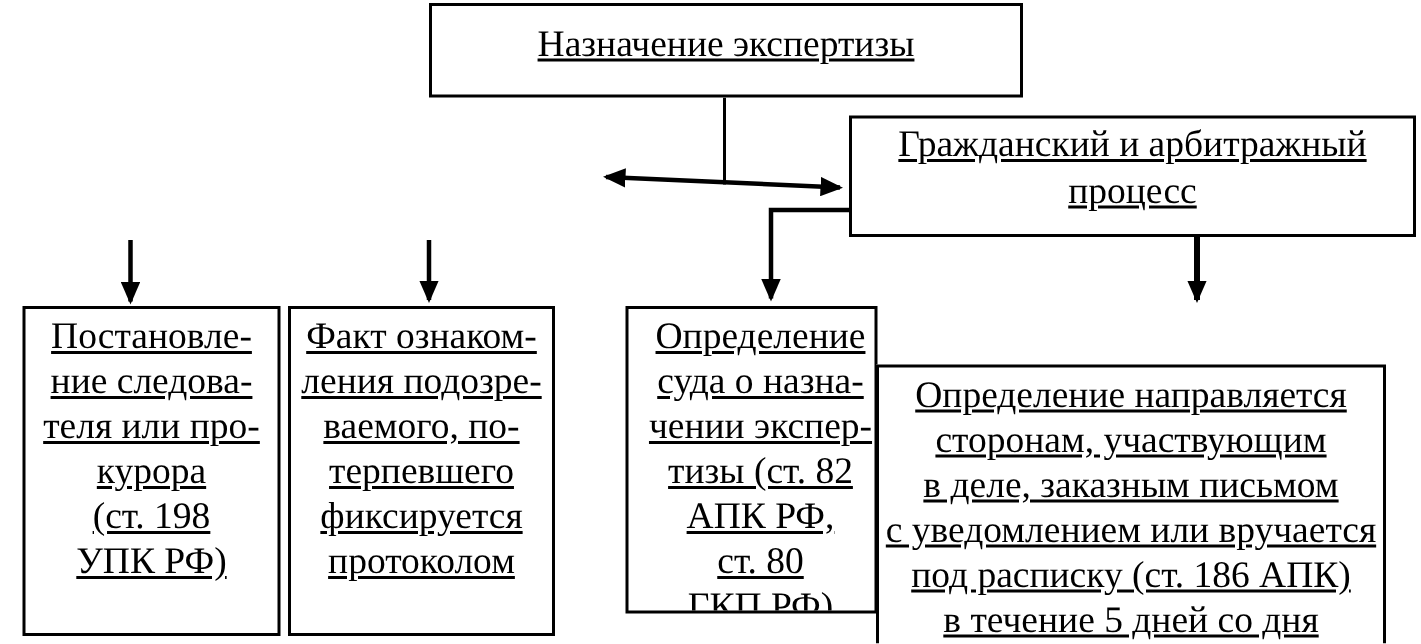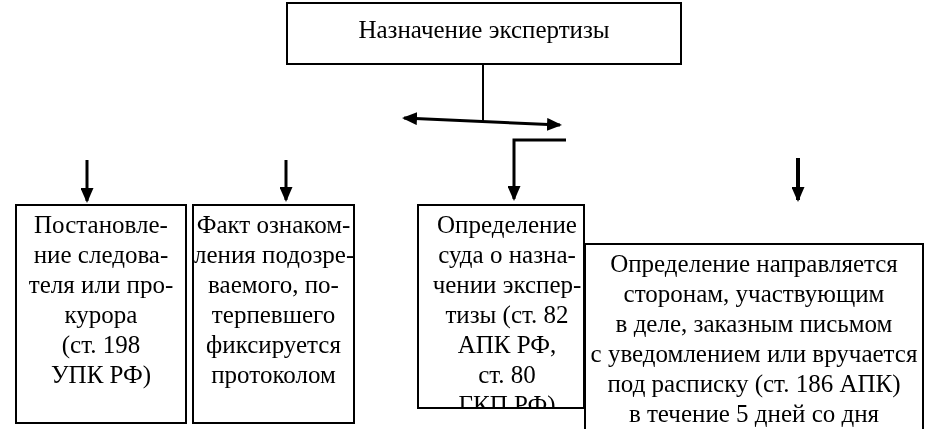--- a/index.html
+++ b/index.html
@@ -19,26 +19,27 @@
   .box {
     position: absolute;
     box-sizing: border-box;
     border: 2px solid #000000;
     background: #ffffff;
     text-align: center;
     white-space: pre;
     overflow: hidden;
     font-size: 25px;
     line-height: 30px;
+    text-decoration: underline;
   }
   .box.root    { left: 286px; top: 2px;   width: 396px; height: 63px;  padding-top: 10px; line-height: 31px; }
   .box.branch-left  { left: 2px;   top: 78px;  width: 396px; height: 82px;  padding-top: 6px;  line-height: 31px; }
   .box.branch-right { left: 566px; top: 77px;  width: 378px; height: 81px;  padding-top: 2px;  line-height: 31px; }
   .box.leaf1   { left: 3px;   top: 204px; width: 172px; height: 220px; padding-top: 4px; margin-left: 12px; }
-  .box.leaf2   { left: 192px; top: 204px; width: 163px; height: 220px; padding-top: 4px; }
+  .box.leaf2   { left: 192px; top: 204px; width: 178px; height: 220px; padding-top: 4px; }
   .box.leaf3   { left: 417px; top: 204px; width: 168px; height: 205px; padding-top: 4px; padding-left: 12px; }
   .box.leaf4   { left: 584px; top: 204px; width: 340px; height: 230px; padding-top: 4px; margin-top: 39px; }
   #connector-layer {
     position: absolute;
     left: 0; top: 0;
     width: 947px;
     height: 429px;
     pointer-events: none;
   }
 </style>
@@ -63,20 +64,22 @@
     <line x1="87" y1="160" x2="87" y2="201" stroke="#000000" stroke-width="3" marker-end="url(#ah)"></line>
 
     <line x1="286" y1="160" x2="286" y2="200" stroke="#000000" stroke-width="3" marker-end="url(#ah)"></line>
 
     <line x1="798" y1="158" x2="798" y2="200" stroke="#000000" stroke-width="4" marker-end="url(#ah)"></line>
   </svg>
 
   <div class="box root">Назначение экспертизы</div>
 
 
+  <div class="box branch-right">Гражданский и арбитражный
+процесс</div>
 
   <div class="box leaf1">Постановле-
 ние следова-
 теля или про-
 курора
 (ст. 198
 УПК РФ)</div>
 
   <div class="box leaf2">Факт ознаком-
 ления подозре-

